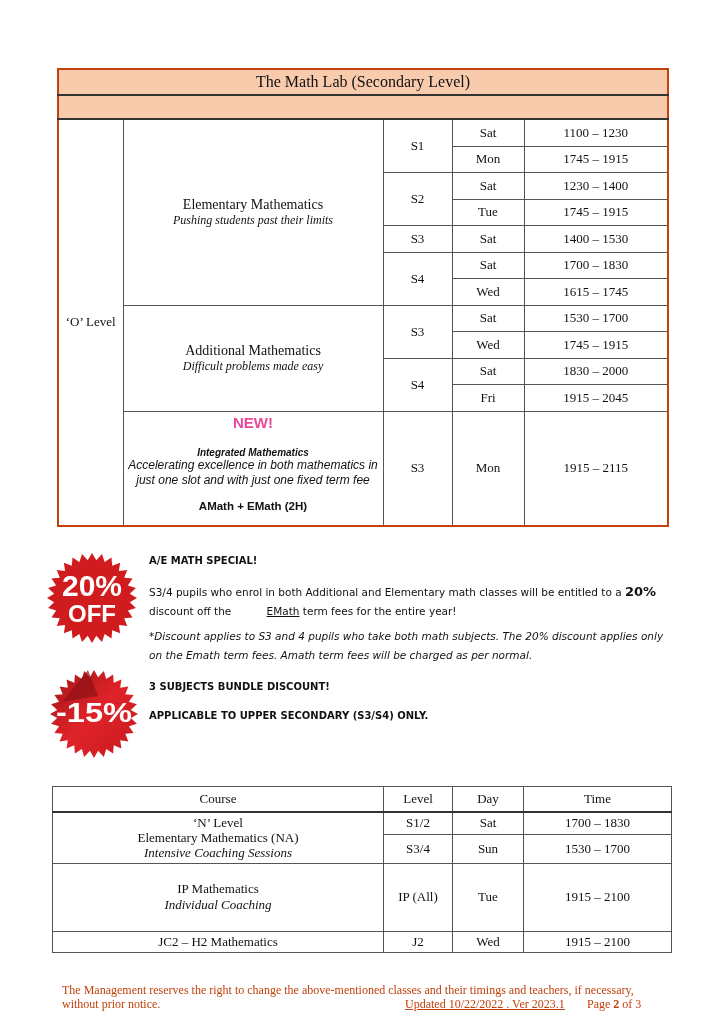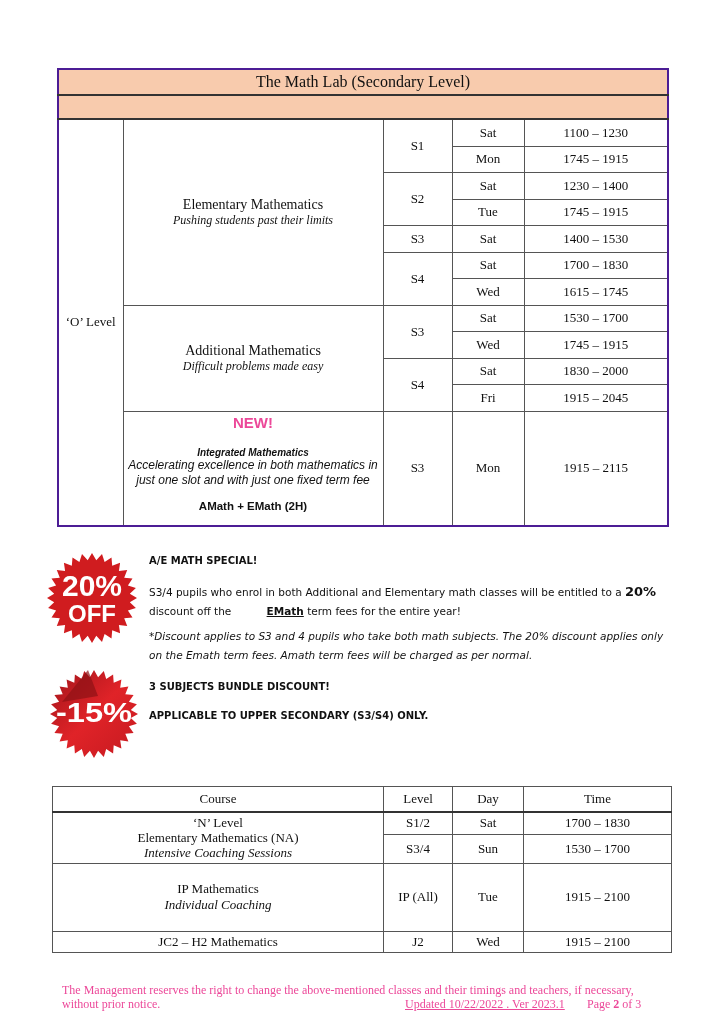--- a/index.html
+++ b/index.html
@@ -2,47 +2,47 @@
 <html><head>
 <meta charset="utf-8">
 <style>
   html, body { margin:0; padding:0; background:#ffffff; }
   body { width:724px; height:1024px; position:relative; overflow:hidden; font-family:"DejaVu Serif", serif; color:#111; }
 
   
   table { border-collapse:collapse; }
   #main-table { position:absolute; left:57px; top:68px; width:610px; table-layout:fixed; }
   #main-table td { border:1px solid #555; text-align:center; vertical-align:middle; padding:0; font-size:13px; font-family:"Liberation Serif", "DejaVu Serif", serif; }
-  #main-table { border:2px solid #4c1d95; }
+  #main-table { border:2px solid #c2410c; }
   #main-table tr.title td { background:#f8cbad; height:24px; font-size:16px; border-bottom:2px solid #333; }
   #main-table tr.blank td { background:#f8cbad; height:22px; border-bottom:2px solid #333; }
   #main-table tr.slot td { height:25.5px; }
   .course-name { font-weight:normal; font-size:14px; }
   .course-tag { font-style:italic; font-size:12px; }
   .new-label { color:#ec4899; font-weight:bold; font-size:15px; font-family:"Liberation Sans", sans-serif; }
   .im-name { font-weight:bold; font-size:10px; font-family:"Liberation Sans", sans-serif;font-style:italic; }
   .im-tag { font-style:italic; font-size:12px; font-family:"Liberation Sans", sans-serif; line-height:15px; }
   .im-combo { font-weight:bold; font-size:11.5px; font-family:"Liberation Sans", sans-serif; }
 
   
   .badge { position:absolute; }
   .promo { position:absolute; left:149px; width:525px; font-family:"DejaVu Sans", sans-serif; font-size:10.5px; line-height:19px; }
   .promo .head { font-weight:bold; font-size:10px; }
   .promo .big { font-weight:bold; font-size:13px; }
-  .promo .ul { font-weight:bold; text-decoration:underline;padding-left:32px; }
+  .promo .ul { font-weight:normal; text-decoration:underline;padding-left:32px; }
   .promo .note { font-style:italic; }
 
   
   #bottom-table { position:absolute; left:52px; top:786px; width:619px; table-layout:fixed; border:1.5px solid #333; }
   #bottom-table td, #bottom-table th { border:1px solid #555; text-align:center; vertical-align:middle; padding:0; font-size:13px; font-weight:normal; font-family:"Liberation Serif", "DejaVu Serif", serif; }
   #bottom-table tr.hdr th { height:24px; border-bottom:2px solid #333; }
   .ital { font-style:italic; }
 
   
-  .footer { position:absolute; left:62px; top:983px; width:620px; font-family:"Liberation Serif", serif; font-size:12px; line-height:14px; color:#ec4899; }
+  .footer { position:absolute; left:62px; top:983px; width:620px; font-family:"Liberation Serif", serif; font-size:12px; line-height:14px; color:#c2410c; }
   .footer .updated { position:absolute; left:343px; top:14px; text-decoration:underline; }
   .footer .page { position:absolute; left:525px; top:14px; }
 </style>
 </head>
 <body>
 
 <table id="main-table">
   <colgroup>
     <col style="width:65px">
       <col style="width:260px">

